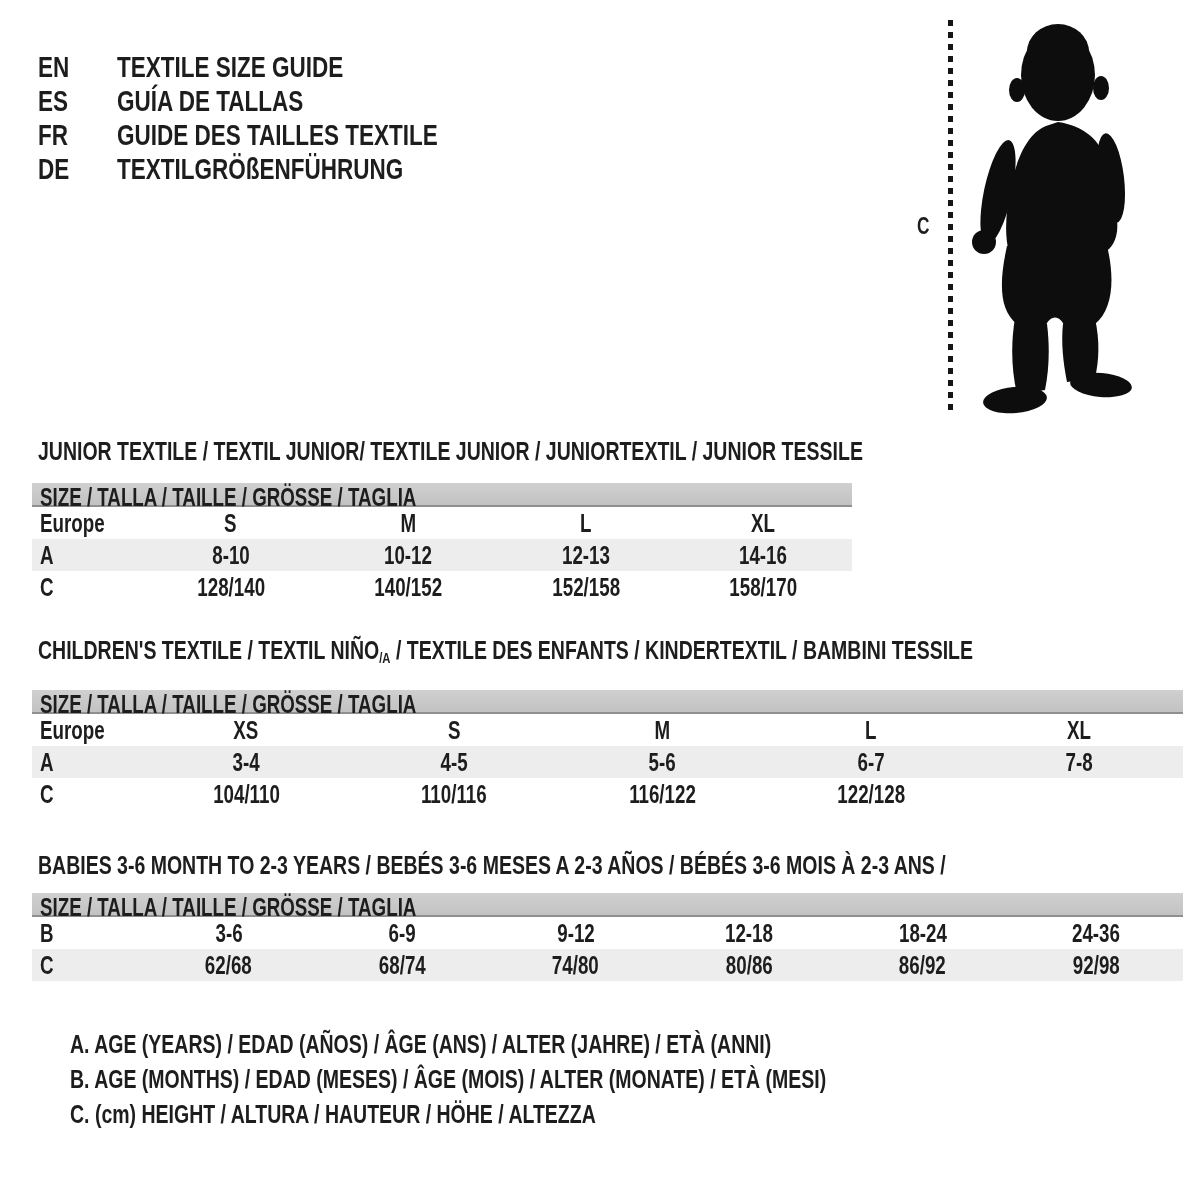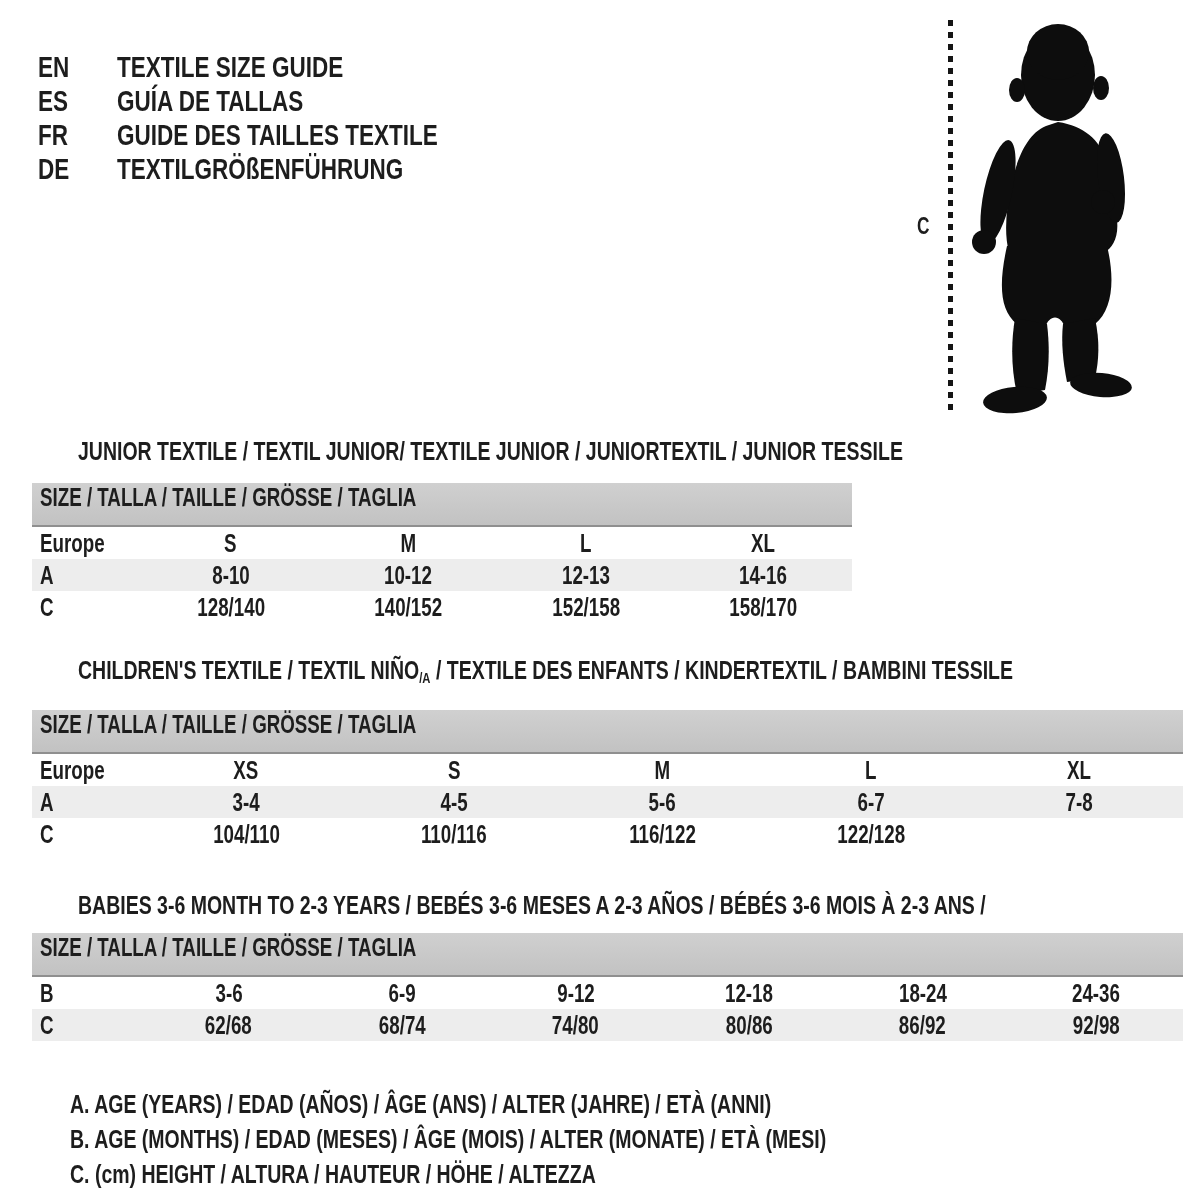--- a/index.html
+++ b/index.html
@@ -22,30 +22,30 @@
   .measure-label{position:absolute;left:917px;top:213px;font-size:23px;}
   .dotted-line{
     position:absolute;left:948px;top:20px;width:5px;height:396px;
     background:repeating-linear-gradient(to bottom,#151515 0 6px,rgba(0,0,0,0) 6px 12px);
   }
   .baby-svg{position:absolute;left:962px;top:18px;}
 
   
   .sections{position:absolute;left:32px;top:437px;width:1151px;}
   .sec-heading{margin:0;padding-left:6px;font-size:26px;line-height:29px;font-weight:700;}
-  .h-line{line-height:29px;margin-left:40px;}
+  .h-line{line-height:29px;}
   .sub{font-size:15px;vertical-align:-4px;}
   .sec-junior .sec-heading{margin-bottom:17px;}
   .sec-children .sec-heading{margin-top:33px;margin-bottom:18px;}
   .sec-babies .sec-heading{margin-top:41px;margin-bottom:13px;}
 
   .size-table{width:1151px;}
   .sec-junior .size-table{width:820px;}
   .size-bar{
-    height:44px;line-height:28px;padding-left:8px;font-size:25px;
+    height:24px;line-height:28px;padding-left:8px;font-size:25px;
     background:linear-gradient(#d0d0d0,#c2c2c2);border-bottom:2px solid #8f8f8f;
     box-sizing:border-box;
   }
   .t-row{display:grid;height:32px;line-height:32px;font-size:25px;align-items:center;}
   .t-rows .t-row:nth-child(even){background:#ededed;}
   .t-label{padding-left:8px;}
   .t-cell{text-align:center;}
 
   
   .legend{margin-top:46px;padding-left:6px;}

